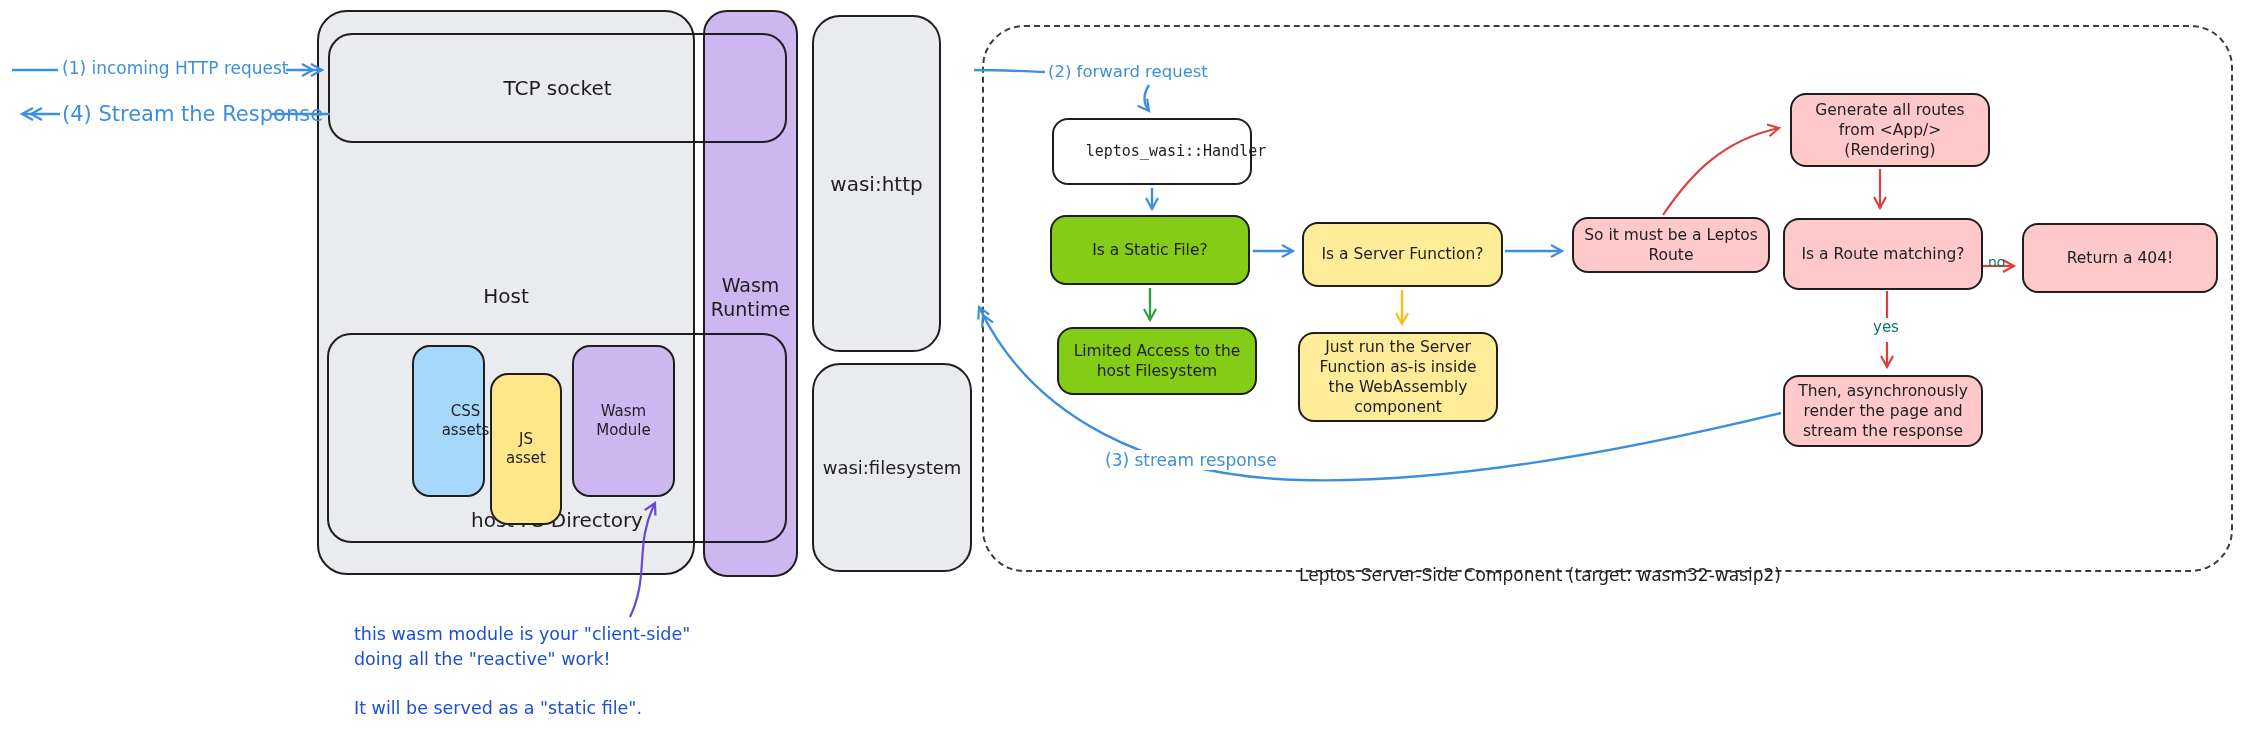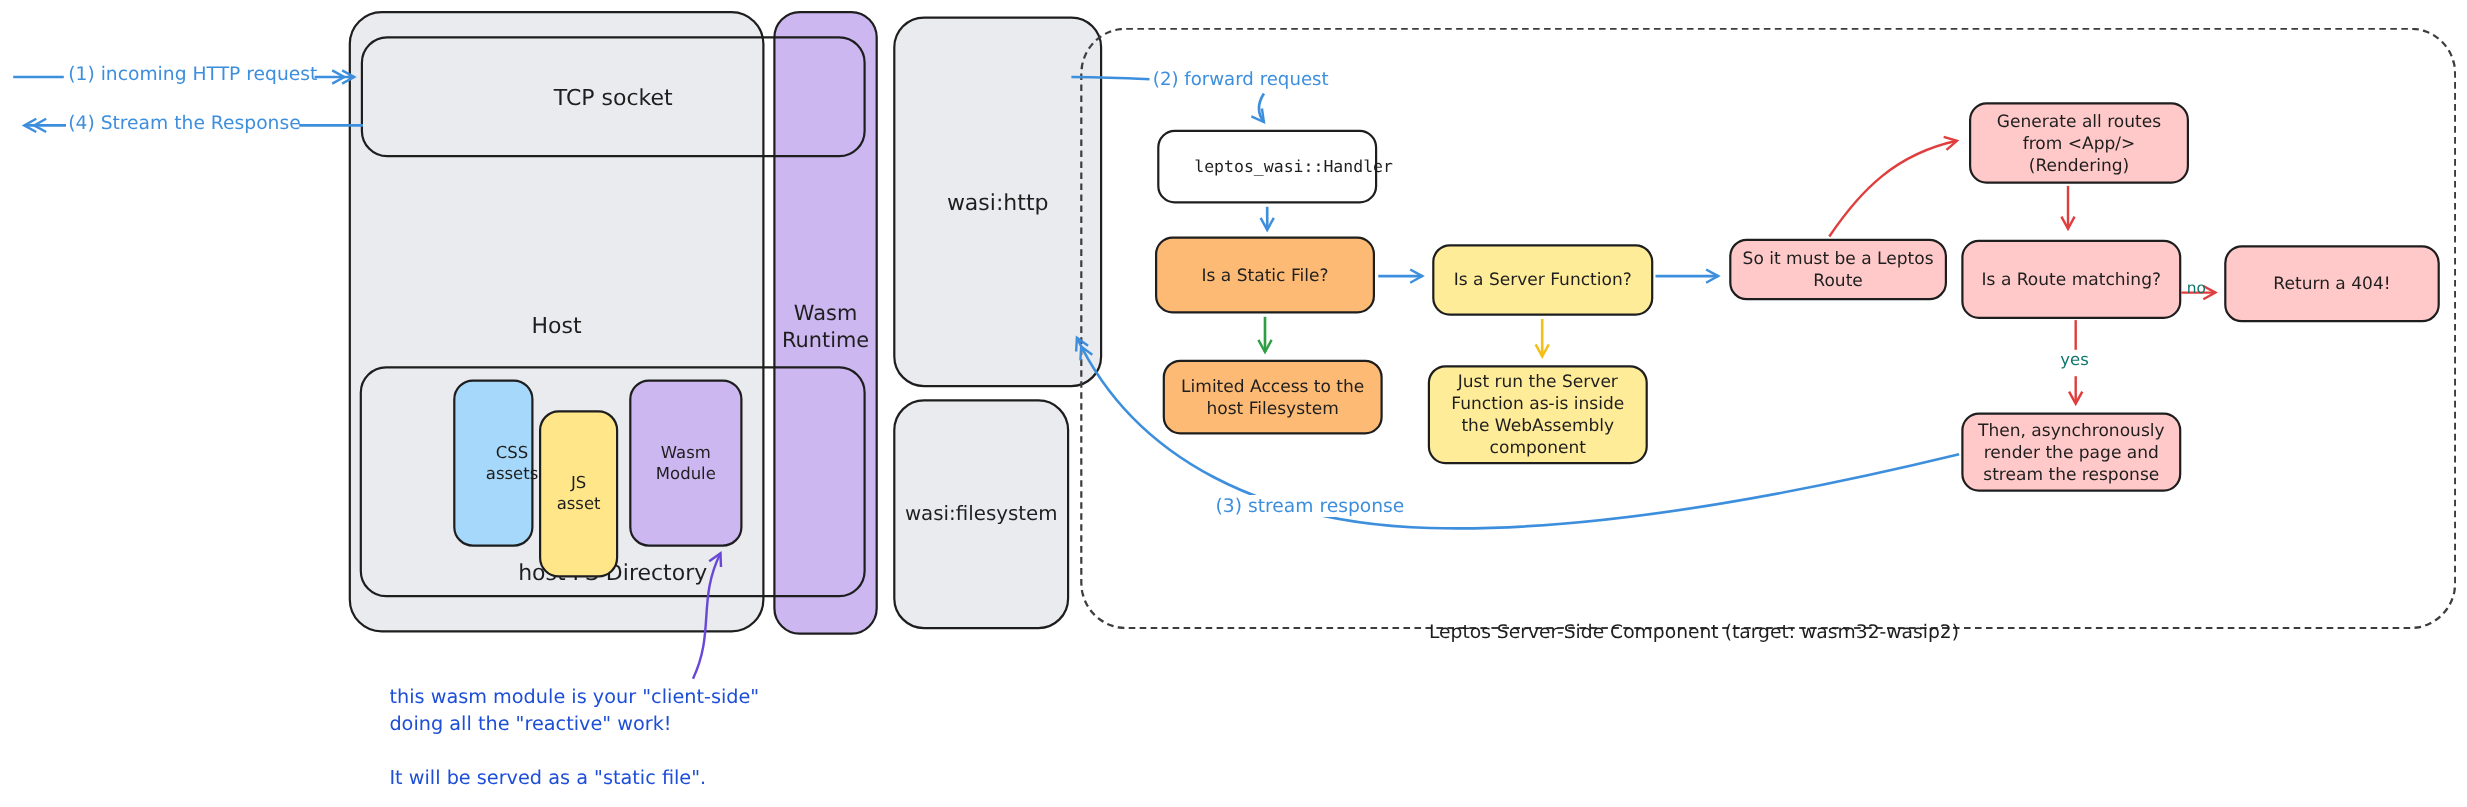--- a/index.html
+++ b/index.html
@@ -11,21 +11,21 @@
     position:absolute;border:2px solid #1e1e1e;box-sizing:border-box;
     display:flex;align-items:center;justify-content:center;text-align:center;
     white-space:pre-line;line-height:1.3;
   }
   .gray{background:#e9ebef;}
   .transparent{background:transparent;}
   .purple{background:#ccb7f1;}
   .blue{background:#a5d8fa;padding-left:34px;}
   .yellow{background:#ffe789;}
   .yellow2{background:#ffec99;}
-  .green{background:#fdba74;text-align:center;}
+  .green{background:#84cc16;text-align:center;}
   .pink{background:#ffc9c9;}
   .white{background:#ffffff;}
 
   .r30{border-radius:30px;} .r24{border-radius:24px;} .r18{border-radius:18px;}
   .r16{border-radius:16px;} .r28{border-radius:28px;}
 
   .big{font-size:20px;}
   .node{font-size:15.5px;}
   .lbl{position:absolute;white-space:pre-line;}
   .blue-t{color:#3d8fdd;}
@@ -63,21 +63,21 @@
   </div>
   <div class="box yellow r18" style="left:490px;top:345px;width:72px;height:152px;font-size:15px;z-index:4;margin-top:28px;">
     <span>JS
 asset</span>
   </div>
   <div class="box purple r18" style="left:572px;top:345px;width:103px;height:152px;font-size:15px;z-index:4;">
     <span>Wasm
 Module</span>
   </div>
 
-  <div class="box gray r28 big" style="left:812px;top:15px;width:190px;height:337px;">
+  <div class="box gray r28 big" style="left:812px;top:15px;width:129px;height:337px;">
     <span>wasi:http</span>
   </div>
   <div class="box gray r28" style="left:812px;top:363px;width:160px;height:209px;font-size:18px;">
     <span>wasi:filesystem</span>
   </div>
 
   <div id="dashed"></div>
   <div class="lbl" style="left:1240px;top:541px;width:600px;text-align:center;font-size:17px;margin-top:24px;">Leptos Server-Side Component (target: wasm32-wasip2)</div>
 
   <div class="box white r16 mono" style="left:1052px;top:118px;width:200px;height:67px;z-index:2;">
@@ -161,21 +161,21 @@
     <path d="M1983,266 H2014" stroke="#e03e3e" stroke-width="2.2" marker-end="url(#mRed)"></path>
     <path d="M1887,291 V318" stroke="#e03e3e" stroke-width="2.2"></path>
     <path d="M1887,342 V367" stroke="#e03e3e" stroke-width="2.2" marker-end="url(#mRed)"></path>
 
     <path d="M1781,413 C1620,452 1440,484 1300,480 C1150,476 1032,418 979,307" stroke="#3d8fdd" stroke-width="2.4" marker-end="url(#mBlue2)"></path>
 
     <path d="M630,617 C650,575 634,545 655,503" stroke="#6a48d7" stroke-width="2.2" marker-end="url(#mPurple)"></path>
   </svg>
 
   <div class="lbl blue-t" style="left:62px;top:58px;font-size:17px;z-index:6;">(1) incoming HTTP request</div>
-  <div class="lbl blue-t" style="left:62px;top:102px;font-size:17px;z-index:6;">(4) Stream the Response</div>
+  <div class="lbl blue-t" style="left:62px;top:102px;font-size:21px;z-index:6;">(4) Stream the Response</div>
   <div class="lbl blue-t" style="left:1048px;top:62px;font-size:16.5px;z-index:6;">(2) forward request</div>
   <div class="lbl blue-t" style="left:1103px;top:450px;font-size:17px;z-index:6;background:#ffffff;padding:0 2px;">(3) stream response</div>
   <div class="lbl red-t" style="left:1873px;top:318px;font-size:15px;z-index:6;">yes</div>
   <div class="lbl red-t" style="left:1988px;top:254px;font-size:14px;z-index:6;">no</div>
 
   <div class="lbl purple-t" style="left:354px;top:622px;font-size:17.5px;line-height:1.4;z-index:6;">this wasm module is your "client-side"
 doing all the "reactive" work!
 
 It will be served as a "static file".</div>
 

